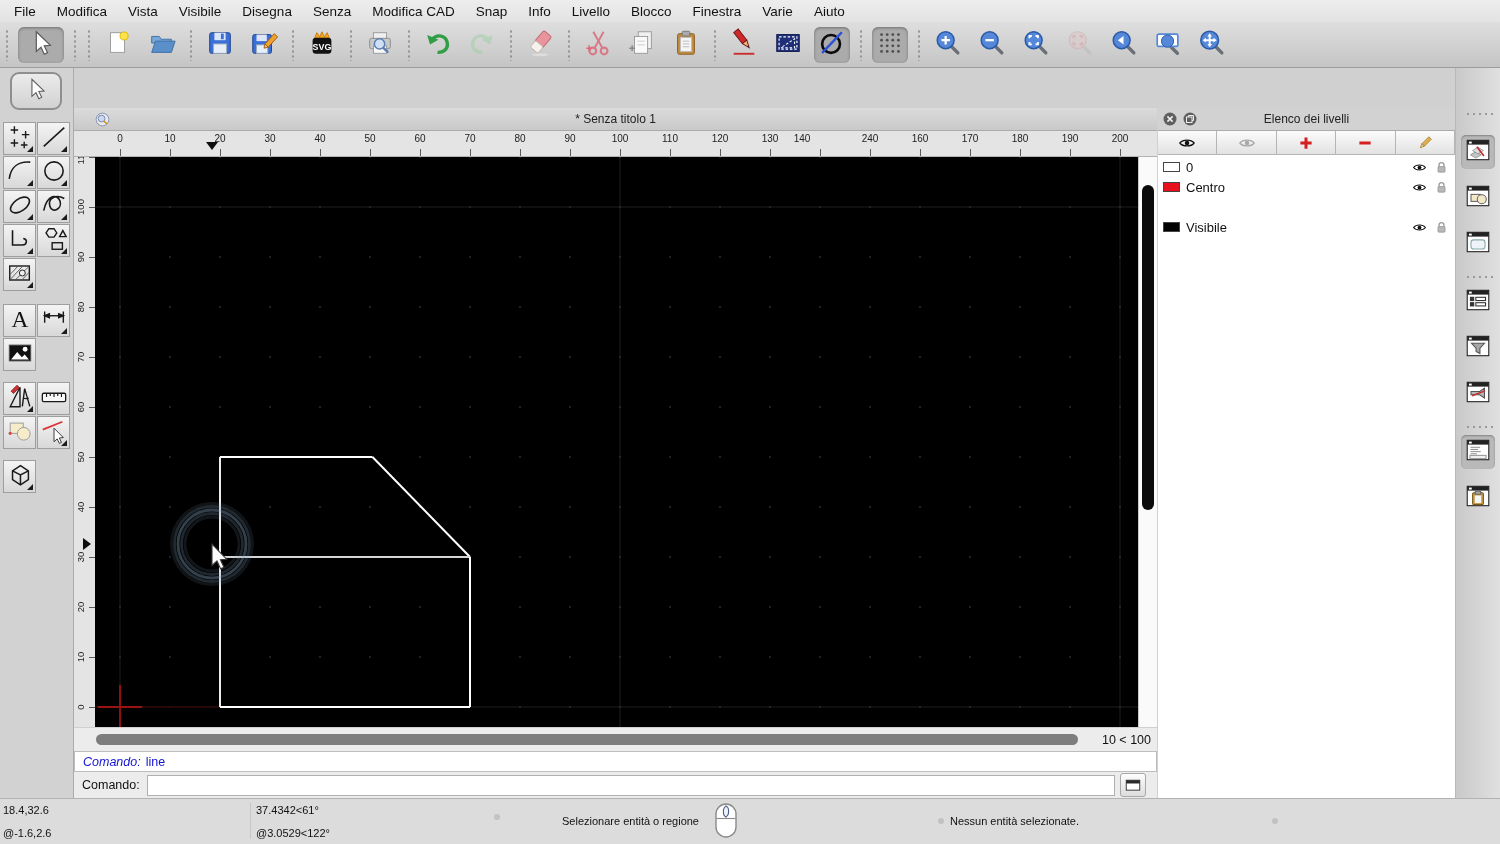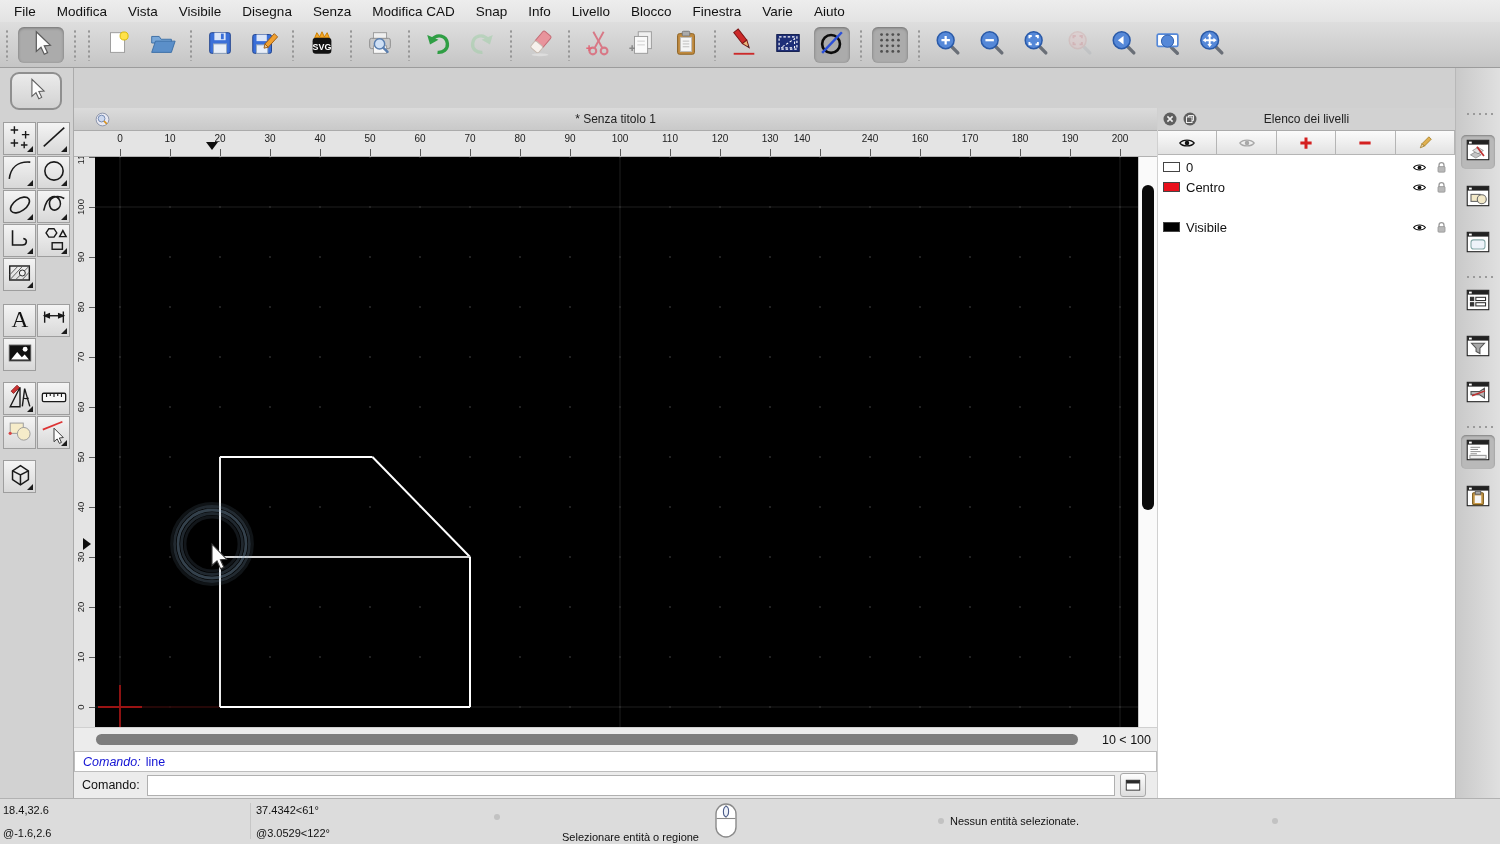--- a/index.html
+++ b/index.html
@@ -999,21 +999,21 @@
     </div>
   </div>
 
 <div id="statusbar">
   <span style="position:absolute;left:3px;top:5px">18.4,32.6</span>
   <span style="position:absolute;left:3px;top:28px">@-1.6,2.6</span>
   <span class="sb-div" style="left:250px"></span>
   <span style="position:absolute;left:256px;top:5px">37.4342&lt;61°</span>
   <span style="position:absolute;left:256px;top:28px">@3.0529&lt;122°</span>
   <span class="sb-dot" style="left:494px;top:15px"></span>
-  <span style="position:absolute;left:562px;top:32px">Selezionare entità o regione</span>
+  <span style="position:absolute;left:562px;top:16px">Selezionare entità o regione</span>
   <span id="mouse-ic" style="position:absolute;left:714px;top:3px;width:24px;height:37px"><svg viewBox="0 0 24 37">
         <rect x="2" y="2" width="20" height="33" rx="10" fill="#fff" stroke="#8a8a8a" stroke-width="1.4"></rect>
         <line x1="2.5" y1="16.5" x2="21.5" y2="16.5" stroke="#8a8a8a" stroke-width="1.1"></line>
         <line x1="12" y1="3" x2="12" y2="16.5" stroke="#8a8a8a" stroke-width="1.1"></line>
         <ellipse cx="12" cy="9.5" rx="2.6" ry="5" fill="#eef2fa" stroke="#4a5a88" stroke-width="1.1"></ellipse>
       </svg></span>
   <span class="sb-dot" style="left:938px;top:19px"></span>
   <span style="position:absolute;left:950px;top:16px">Nessun entità selezionate.</span>
   <span class="sb-dot" style="left:1272px;top:19px"></span>
 </div>

